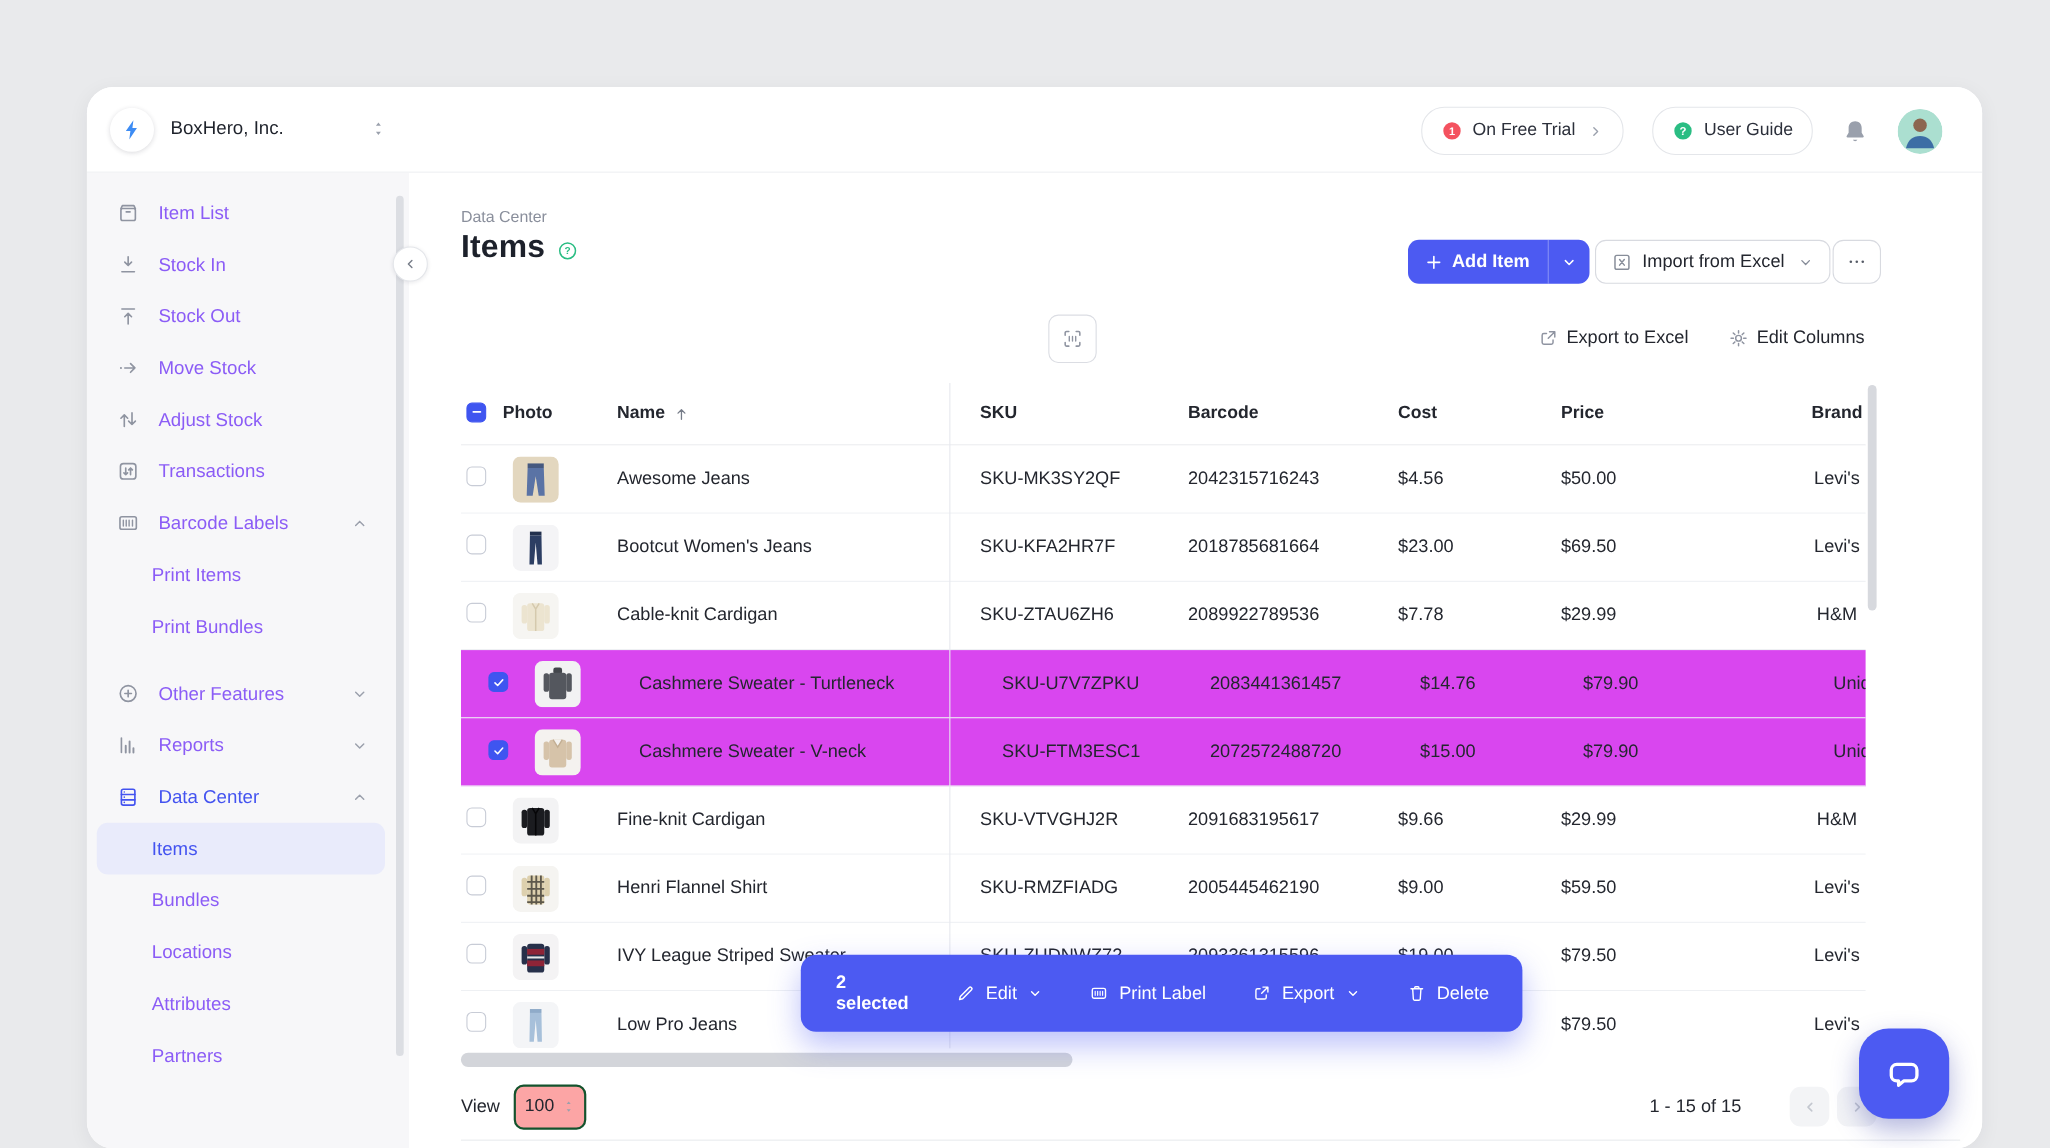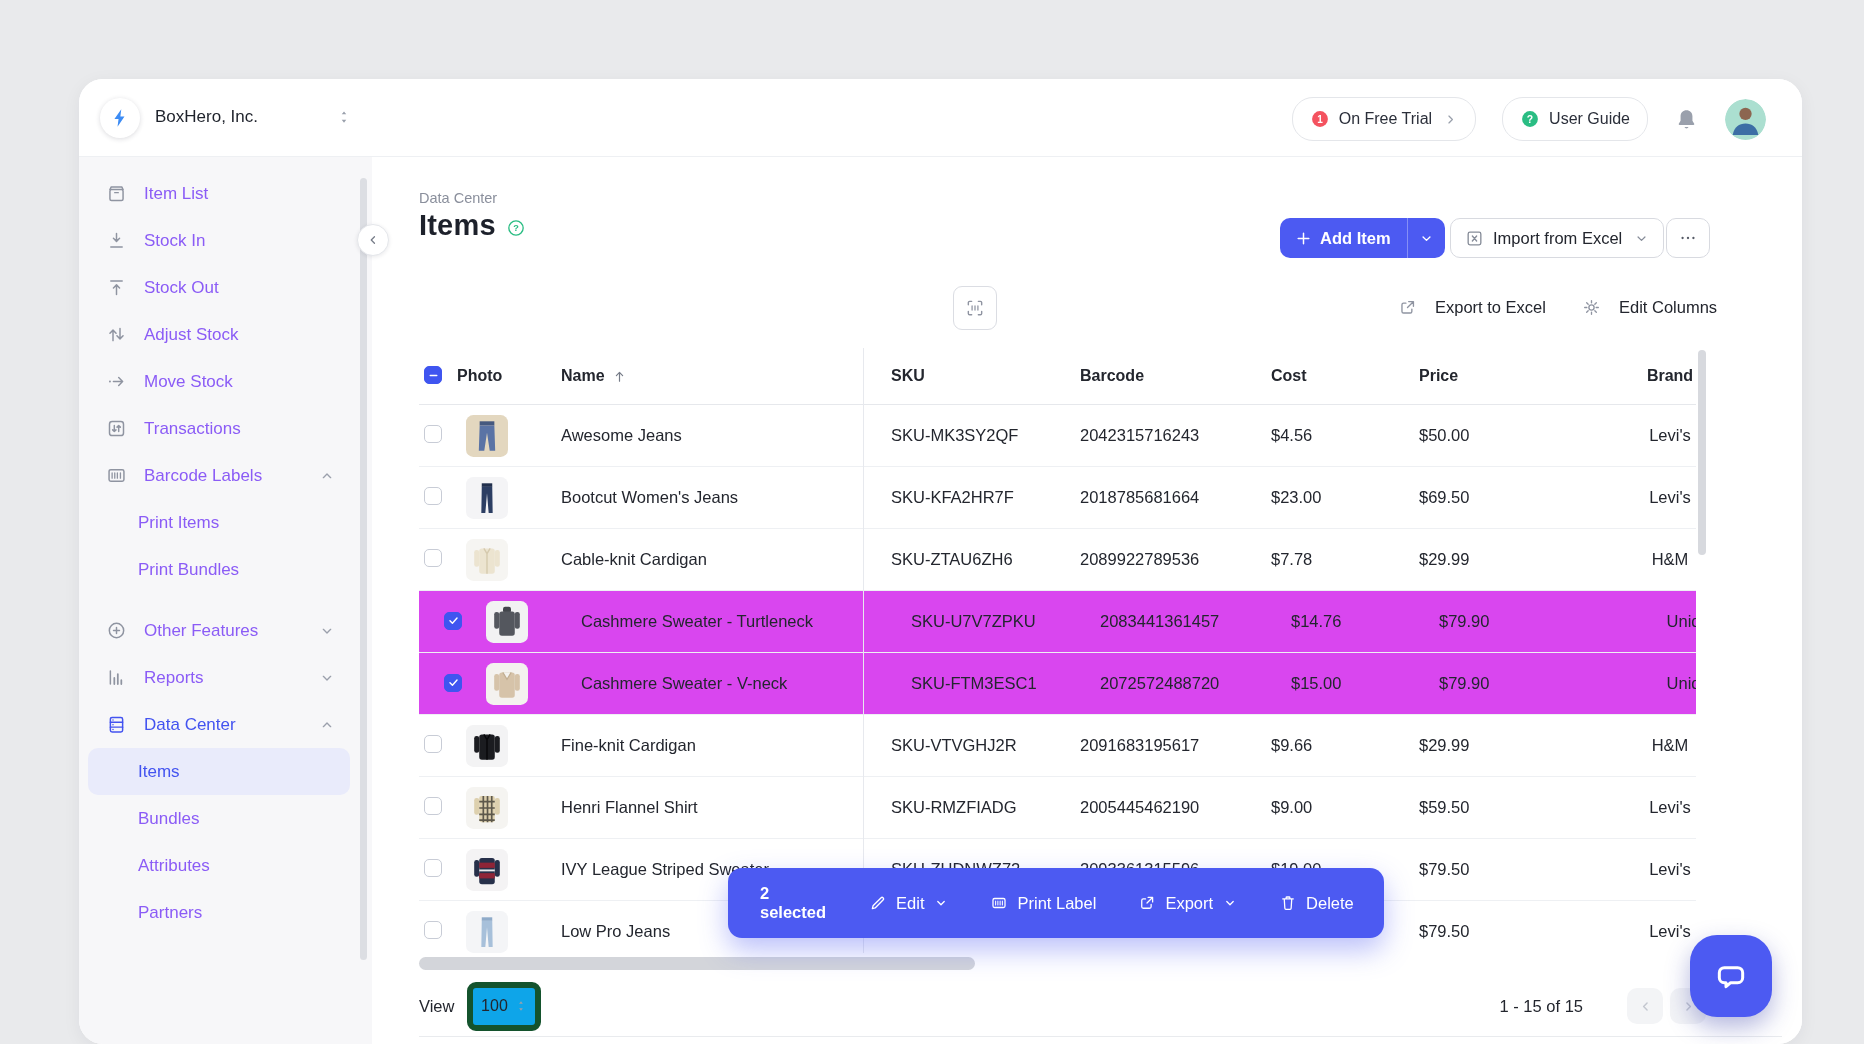--- a/index.html
+++ b/index.html
@@ -66,21 +66,21 @@
   .search-box{position:absolute;left:47px;top:130px;width:521px;height:42px;border:1px solid #dbdde3;border-radius:9px;
               display:flex;align-items:center;padding:0 12px;box-sizing:border-box;background:#fff;}
   .search-box .icon{width:19px;height:19px;margin-right:10px;flex:0 0 auto;}
   .search-box input{border:none;outline:none;flex:1;font-size:16.5px;font-family:"Liberation Sans",sans-serif;color:#23262e;background:transparent;}
   .search-box input::placeholder{color:#a9aeb9;}
   .scan-btn{position:absolute;left:581px;top:130px;width:42px;height:42px;border:1px solid #dbdde3;border-radius:9px;
             background:#fff;display:flex;align-items:center;justify-content:center;cursor:pointer;}
   .scan-btn .icon{width:20px;height:20px;}
 
   .table-actions{position:absolute;left:1026px;top:132px;height:38px;display:flex;align-items:center;gap:36px;}
-  .ta-item{display:flex;align-items:center;gap:18px;font-size:16.5px;font-weight:500;color:#23262e;cursor:pointer;}
+  .ta-item{display:flex;align-items:center;gap:7px;font-size:16.5px;font-weight:500;color:#23262e;cursor:pointer;}
   .ta-item .icon{width:19px;height:19px;}
 
   
   .table{position:absolute;left:47px;top:192px;width:1277px;height:607px;overflow:hidden;}
   .t-grid{display:grid;grid-template-columns:38px 92px 314px 188px 188px 180px 130px 242px;align-items:center;width:1372px;}
   .t-head{height:56px;border-bottom:1px solid #e6e8ec;font-size:16px;font-weight:600;color:#23262e;}
   .t-row{height:61px;border-bottom:1px solid #eef0f3;font-size:16.5px;color:#23262e;background:#fff;}
   .t-row.selected{background:#d946ef;padding-left:20px;}
   .cell-check{padding-left:5px;}
   .cell-photo{padding-left:9px;}
@@ -97,22 +97,22 @@
   .cb.checked,.cb.ind{background:#3f55f0;border-color:#3f55f0;}
   .photo{width:42px;height:42px;border-radius:8px;overflow:hidden;box-shadow:inset 0 0 0 1px rgba(30,34,50,.05);}
   .photo svg{width:42px;height:42px;display:block;}
   .col-divider{position:absolute;left:444px;top:0;height:605px;width:1px;background:#e7e9ee;}
   .v-scrollbar{position:absolute;left:1326px;top:194px;width:8px;height:205px;border-radius:4px;background:#d7d9de;}
   .h-scrollbar{position:absolute;left:47px;top:801px;width:556px;height:13px;border-radius:7px;background:#d3d5da;}
 
   
   .list-footer{position:absolute;left:47px;top:824px;width:1287px;height:52px;display:flex;align-items:center;}
   .view-label{font-size:16.5px;color:#23262e;margin-right:13px;}
-  .page-size{display:flex;align-items:center;justify-content:center;gap:6px;width:62px;height:37px;border:6px solid #14532d;
-             border-radius:9px;font-size:16px;color:#23262e;cursor:pointer;background:#0ea5e9;}
+  .page-size{display:flex;align-items:center;justify-content:center;gap:6px;width:62px;height:37px;border:2px solid #14532d;
+             border-radius:9px;font-size:16px;color:#23262e;cursor:pointer;background:#fca5a5;}
   .page-size .icon{width:14px;height:14px;}
   .range{margin-left:auto;font-size:16.5px;color:#23262e;}
   .pager{display:flex;gap:7px;margin-left:44px;}
   .pager-btn{width:36px;height:36px;border-radius:10px;background:#f3f4f6;display:flex;align-items:center;justify-content:center;cursor:default;}
   .pager-btn .icon{width:15px;height:15px;}
   .footer-divider{position:absolute;left:47px;top:880px;width:1363px;height:1px;background:#e9ebee;}
 
   
   .bulk-toolbar{position:absolute;left:728px;top:868px;width:656px;height:70px;border-radius:14px;background:#4c5af2;
                 box-shadow:0 12px 28px rgba(76,90,242,.38);display:flex;align-items:center;color:#fff;z-index:20;padding:0 10px;box-sizing:border-box;}
@@ -209,33 +209,33 @@
             <span class="icon">
               <svg viewBox="0 0 24 24" fill="none" stroke="#8f94a1" stroke-width="1.7" stroke-linecap="round" stroke-linejoin="round">
                 <path d="M12 20V9M8.5 12.5 12 9l3.5 3.5M5.5 4.5h13"></path>
               </svg>
             </span>
             <span>Stock Out</span>
           </div>
           <div class="side-item">
             <span class="icon">
               <svg viewBox="0 0 24 24" fill="none" stroke="#8f94a1" stroke-width="1.7" stroke-linecap="round" stroke-linejoin="round">
-                <path d="M8 19V7M4.5 10.5 8 7l3.5 3.5M16 5v12M12.5 13.5 16 17l3.5-3.5"></path>
-              </svg>
-            </span>
-            <span>Adjust Stock</span>
-          </div>
-          <div class="side-item">
-            <span class="icon">
-              <svg viewBox="0 0 24 24" fill="none" stroke="#8f94a1" stroke-width="1.7" stroke-linecap="round" stroke-linejoin="round">
                 <circle cx="4.5" cy="12" r="1.1" fill="#8f94a1" stroke="none"></circle>
                 <path d="M8.5 12H19M14.5 7.5 19 12l-4.5 4.5"></path>
               </svg>
             </span>
             <span>Move Stock</span>
+          </div>
+          <div class="side-item">
+            <span class="icon">
+              <svg viewBox="0 0 24 24" fill="none" stroke="#8f94a1" stroke-width="1.7" stroke-linecap="round" stroke-linejoin="round">
+                <path d="M8 19V7M4.5 10.5 8 7l3.5 3.5M16 5v12M12.5 13.5 16 17l3.5-3.5"></path>
+              </svg>
+            </span>
+            <span>Adjust Stock</span>
           </div>
           <div class="side-item">
             <span class="icon">
               <svg viewBox="0 0 24 24" fill="none" stroke="#8f94a1" stroke-width="1.7" stroke-linecap="round" stroke-linejoin="round">
                 <rect x="4" y="4" width="16" height="16" rx="3"></rect>
                 <path d="M9.5 8.5v7M7.6 13.6l1.9 1.9 1.9-1.9M14.5 15.5v-7M12.6 10.4l1.9-1.9 1.9 1.9"></path>
               </svg>
             </span>
             <span>Transactions</span>
           </div>
@@ -299,20 +299,23 @@
               <svg viewBox="0 0 24 24" fill="none" stroke="#4353f0" stroke-width="1.7" stroke-linecap="round" stroke-linejoin="round">
                 <path d="M6.5 14.5 12 9l5.5 5.5" stroke="#9ba0ac" stroke-width="2"></path>
               </svg>
             </span>
           </div>
           <div class="side-item sub active">
             <span>Items</span>
           </div>
           <div class="side-item sub">
             <span>Bundles</span>
+          </div>
+          <div class="side-item sub">
+            <span>Locations</span>
           </div>
           <div class="side-item sub">
             <span>Attributes</span>
           </div>
           <div class="side-item sub">
             <span>Partners</span>
           </div>
         </nav>
     </div>
     <div class="side-scrollbar"></div>

